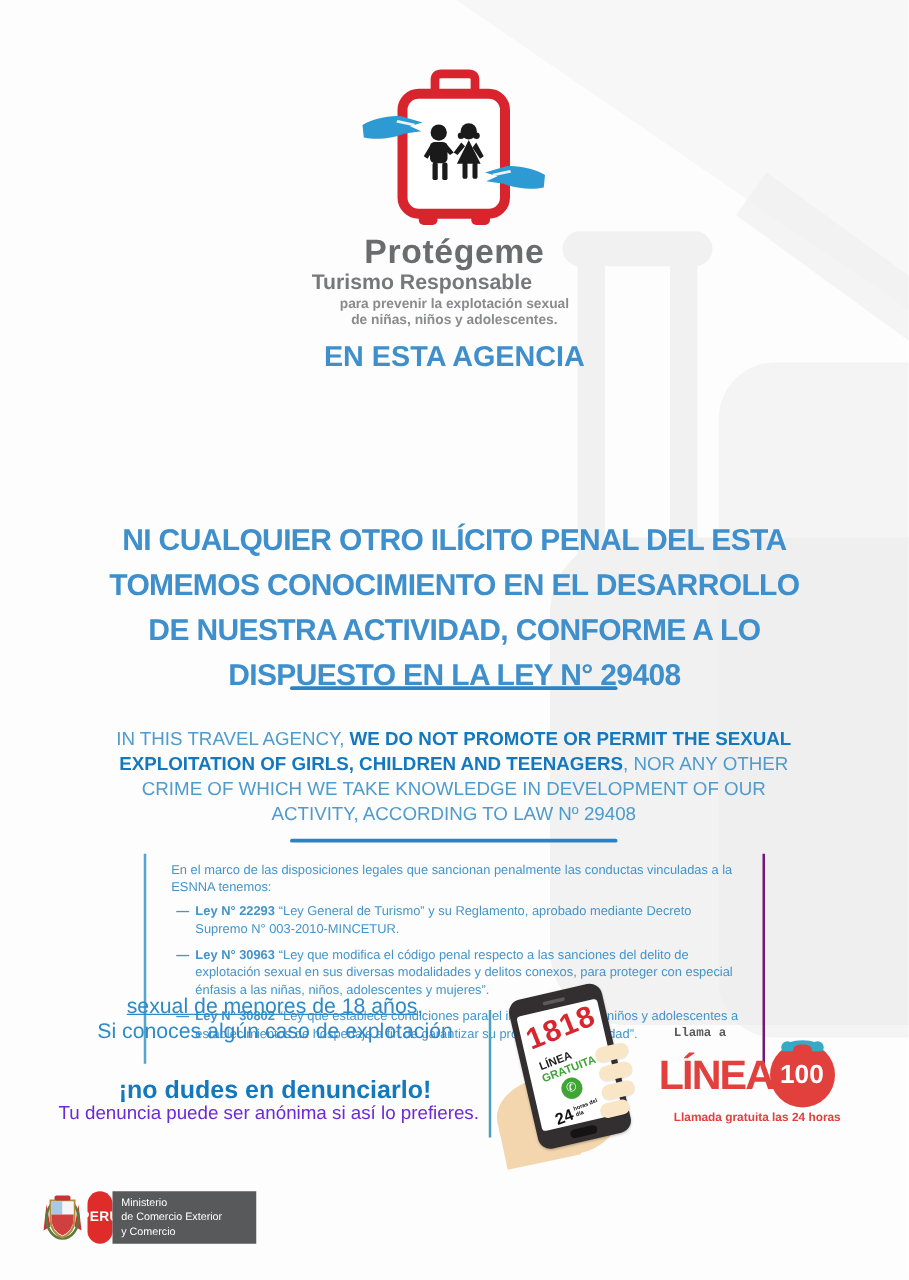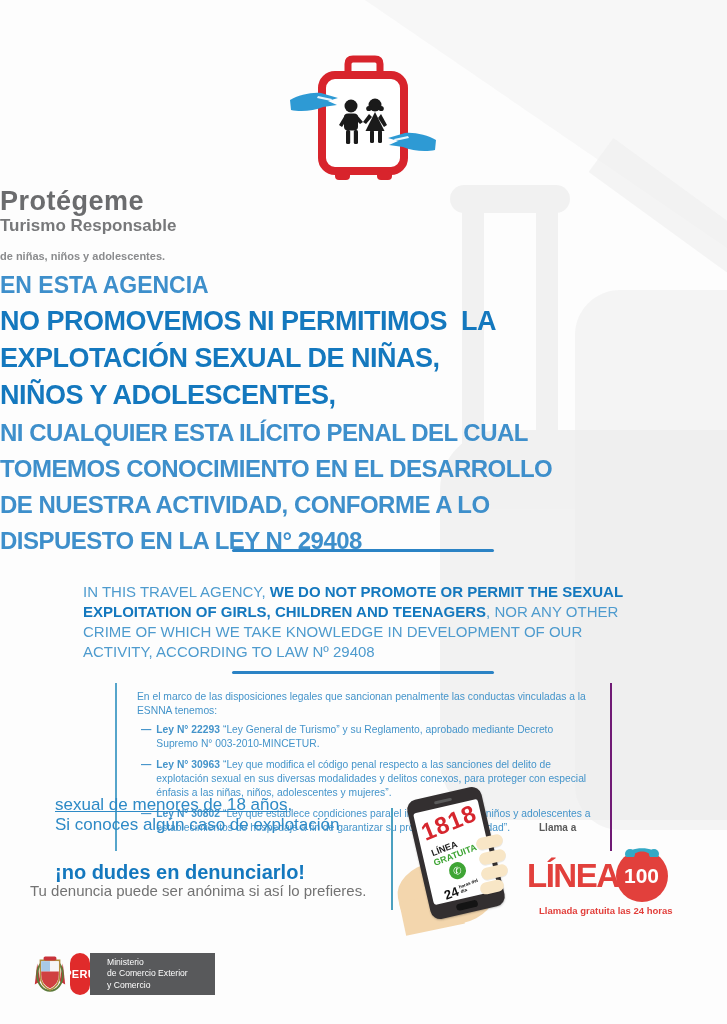--- a/index.html
+++ b/index.html
@@ -2,21 +2,21 @@
 <html><head>
 <meta charset="utf-8">
 <style>
   html,body{margin:0;padding:0;background:#ffffff;}
   .poster{
     position:relative;width:727px;height:1024px;margin:0 auto;
     background:#fdfdfd;overflow:hidden;
     font-family:"Liberation Sans",sans-serif;
   }
   .abs{position:absolute;}
-  .ctr{text-align:left;}
+  .ctr{text-align:center;}
   .keep-ws{white-space:pre-wrap;}
 
   
   .wm{left:0;top:0;pointer-events:none;}
 
   
   .logo-svg{left:288px;top:52px;}
   .logo-title{left:0;top:186px;width:727px;font-size:27px;font-weight:700;color:#6b6c6e;letter-spacing:0.5px;}
   .logo-sub{left:0;top:216px;width:675px;font-size:17px;font-weight:700;color:#77787a;}
   .logo-tag{left:0;width:727px;font-size:11px;font-weight:700;color:#8a8b8d;}
@@ -43,21 +43,21 @@
   .legal-intro{margin:0 0 4px 4px;}
   .legal-item{display:flex;margin:0 0 6px 0;}
   .legal-dash{font-weight:800;margin:0 5px 0 8px;}
   .legal-law{font-weight:800;white-space:nowrap;margin-right:3px;}
 
   
   .rep-line{left:55px;width:330px;font-size:17px;color:#2e8ac6;font-weight:500;}
   .rep1{top:815px;}
   .rep2{top:795px;text-decoration:underline;}
   .rep-cta{left:55px;top:861px;width:330px;font-size:20px;font-weight:800;color:#1478be;}
-  .rep-anon{left:30px;top:882px;width:370px;font-size:15px;color:#737373;font-weight:500;}
+  .rep-anon{left:30px;top:882px;width:370px;font-size:15px;color:#6d28d9;font-weight:500;}
   .vsep{left:391px;top:808px;width:2px;height:102px;background:#4ba0c0;}
 
   
   .phone-wrap{left:396px;top:788px;width:125px;height:140px;}
   .hand-palm{position:absolute;left:2px;top:72px;width:96px;height:66px;background:#f3d6ad;border-radius:42% 46% 40% 44%;transform:rotate(-12deg);}
   .hand-wrist{position:absolute;left:6px;top:108px;width:60px;height:34px;background:#f3d6ad;transform:rotate(-12deg);}
   .phone-body{position:absolute;left:22px;top:4px;width:76px;height:122px;background:#332f30;border-radius:10px;transform:rotate(-13deg);box-shadow:0 1px 2px rgba(0,0,0,.25);}
   .phone-speaker{position:absolute;left:28px;top:6px;width:18px;height:3px;background:#5a5a5a;border-radius:2px;}
   .phone-home{position:absolute;left:26px;bottom:4px;width:22px;height:7px;background:#141414;border-radius:4px;}
   .phone-screen{position:absolute;left:5px;top:13px;right:5px;bottom:15px;background:#ffffff;border-radius:3px;overflow:hidden;}
@@ -69,32 +69,32 @@
   .p-24{font-size:13px;font-weight:800;color:#111;}
   .p-24txt{font-size:4.5px;font-weight:700;color:#111;width:24px;line-height:1.1;margin-left:2px;}
   .finger{position:absolute;width:27px;height:12px;background:#f8e6c6;border-radius:7px;transform:rotate(-13deg);box-shadow:0 1px 0 rgba(0,0,0,.08);}
   .f1{left:80px;top:48px;}
   .f2{left:83px;top:63px;}
   .f3{left:85px;top:78px;}
   .f4{left:84px;top:93px;width:24px;}
 
   
   .l100{left:527px;top:822px;width:190px;}
-  .l100-llama{font-size:10px;color:#5a5a5a;font-weight:700;margin:0 0 17px 12px;}
+  .l100-llama{font-size:10px;color:#5a5a5a;font-weight:700;margin:0 0 1px 12px;font-family:Liberation Mono, monospace;}
   .l100-row{display:flex;align-items:center;}
   .l100-brand{font-size:33px;font-weight:800;color:#e2403c;letter-spacing:-1.5px;}
   .l100-circle{width:52px;height:52px;border-radius:50%;background:#e2403c;color:#fff;display:flex;align-items:center;justify-content:center;font-size:21px;font-weight:800;margin-left:-3px;position:relative;flex:0 0 auto;}
   .l100-handset{position:absolute;left:7px;top:-9px;}
   .l100-caption{font-size:9.5px;color:#e2403c;font-weight:700;margin:3px 0 0 12px;}
 
   
   .gov{left:34px;top:953px;display:flex;align-items:stretch;height:42px;}
   .coat{width:32px;height:42px;margin-right:4px;}
   .peru-box{width:20px;background:#e02b2b;color:#fff;font-weight:700;font-size:11px;display:flex;align-items:center;justify-content:center;letter-spacing:0.3px;border-radius:13px;}
-  .min-box{width:108px;background:#58595b;color:#fff;font-size:8.6px;font-weight:500;line-height:1.3;display:flex;flex-direction:column;justify-content:center;padding-left:17px;}
+  .min-box{width:108px;background:#58595b;color:#fff;font-size:8.6px;font-weight:500;line-height:1.3;display:flex;flex-direction:column;justify-content:center;padding-left:7px;}
   .slogan{right:30px;top:958px;color:#d9453f;font-size:23px;font-weight:700;font-variant:small-caps;letter-spacing:1px;padding:0 4px;}
   .slogan::before{content:"";position:absolute;left:-9px;top:-5px;width:12px;height:17px;border-left:2px solid #d9453f;border-top:2px solid #d9453f;}
   .slogan::after{content:"";position:absolute;right:-9px;bottom:-3px;width:12px;height:17px;border-right:2px solid #d9453f;border-bottom:2px solid #d9453f;}
 </style>
 </head>
 <body>
 
 <div class="poster">
 
   <svg class="abs wm" width="727" height="1024" viewBox="0 0 727 1024">
@@ -138,30 +138,26 @@
     <g fill="#2e9ad4">
       <path d="M2,48 C10,43 24,40 33,41 L50,46 L40,49 L49,53 L35,55 C26,59 12,60 3,58 Z"></path>
       <path d="M30,44 L44,47 L43,49 L29,46 Z" fill="#ffffff" opacity="0.9"></path>
       <path d="M148,88 C140,83 126,80 117,81 L100,86 L110,89 L101,93 L115,95 C124,99 138,100 147,98 Z"></path>
       <path d="M120,84 L106,87 L107,89 L121,86 Z" fill="#ffffff" opacity="0.9"></path>
     </g>
   </svg>
 
   <div class="abs ctr logo-title">Protégeme</div>
   <div class="abs ctr logo-sub">Turismo Responsable</div>
+  <div class="abs ctr logo-tag tag1">para prevenir la explotación sexual</div>
   <div class="abs ctr logo-tag tag2">de niñas, niños y adolescentes.</div>
 
   <div class="abs ctr hl-intro">EN ESTA AGENCIA</div>
-  <div class="abs ctr hl-bold">
-    <div class="keep-ws">NO PROMOVEMOS NI PERMITIMOS  LA</div>
-    <div class="keep-ws">EXPLOTACIÓN SEXUAL DE NIÑAS,</div>
-    <div class="keep-ws">NIÑOS Y ADOLESCENTES,</div>
-  </div>
   <div class="abs ctr hl-mid">
-    <div>NI CUALQUIER ESTA ILÍCITO PENAL DEL CUAL</div>
+    <div>NI CUALQUIER OTRO ILÍCITO PENAL DEL ESTA</div>
     <div>TOMEMOS CONOCIMIENTO EN EL DESARROLLO</div>
     <div>DE NUESTRA ACTIVIDAD, CONFORME A LO</div>
     <div>DISPUESTO EN LA LEY N° 29408</div>
   </div>
 
   <div class="abs divider div1"></div>
 
   <p class="abs ctr eng"><span>IN THIS TRAVEL AGENCY, </span><strong>WE DO NOT PROMOTE OR PERMIT THE SEXUAL EXPLOITATION OF GIRLS, CHILDREN AND TEENAGERS</strong><span>, NOR ANY OTHER CRIME OF WHICH WE TAKE KNOWLEDGE IN DEVELOPMENT OF OUR ACTIVITY, ACCORDING TO LAW Nº 29408</span></p>
 
   <div class="abs divider div2"></div>

